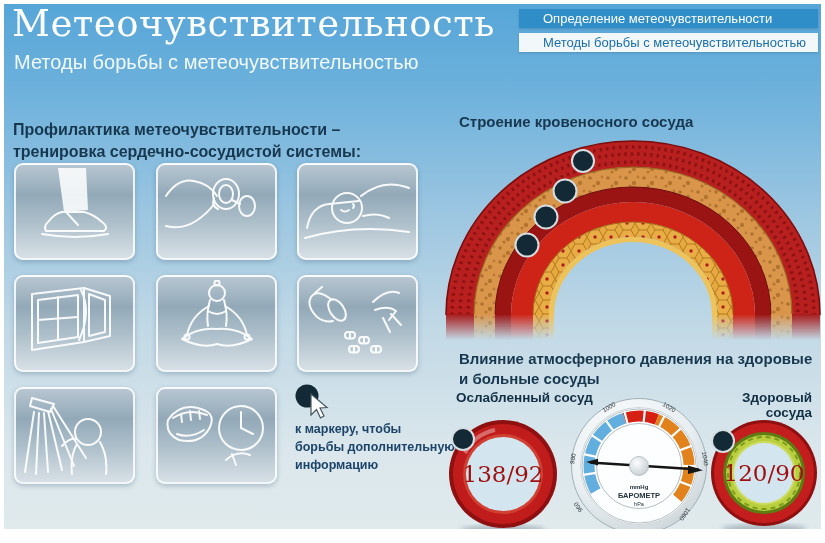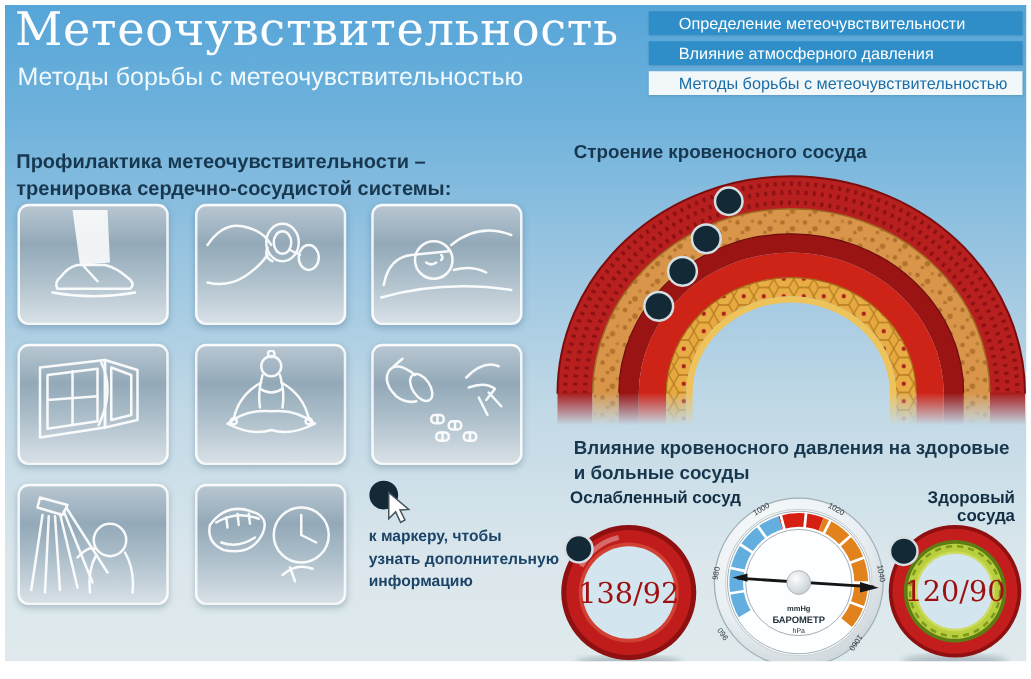--- a/index.html
+++ b/index.html
@@ -57,21 +57,20 @@
 </head>
 <body>
 
 <div class="stage">
 
   <div class="page-title">Метеочувствительность</div>
   <div class="page-subtitle">Методы борьбы с метеочувствительностью</div>
 
   <div class="menu">
     <div class="menu-item">Определение метеочувствительности</div>
-    <div class="menu-item">Влияние атмосферного давления</div>
     <div class="menu-item selected">Методы борьбы с метеочувствительностью</div>
   </div>
 
   <div class="section-heading prevention-heading">
     <div>Профилактика метеочувствительности –</div>
     <div>тренировка сердечно-сосудистой системы:</div>
   </div>
 
   <div class="tile" style="left:14px;top:163px;">
     <svg class="tile-art" width="110" height="88" viewBox="0 0 110 88">
@@ -179,21 +178,21 @@
         <path d="M70 62 L74 73"></path>
     </svg>
   </div>
 
   <svg class="abs" style="left:292px;top:381px;" width="46" height="44" viewBox="0 0 46 44">
     <circle cx="15" cy="15" r="11.5" fill="#132a36"></circle>
     <path d="M19 13 L19 34 L24.5 28.5 L28.5 37 L32 35 L28 27 L35 26.5 Z" fill="#ffffff" stroke="#44545e" stroke-width="1.2"></path>
   </svg>
   <div class="hint">
     <div>к маркеру, чтобы</div>
-    <div>узнать дополнительную</div>
+    <div>борьбы дополнительную</div>
     <div>информацию</div>
   </div>
 
   <div class="section-heading vessel-title">Строение кровеносного сосуда</div>
 
   <svg class="abs" style="left:443px;top:132px;" width="380" height="212" viewBox="0 0 380 212">
     <defs>
       <pattern id="speckle" width="18" height="14" patternUnits="userSpaceOnUse">
         <rect width="18" height="14" fill="#d9964a"></rect>
         <circle cx="3" cy="4" r="1.8" fill="#a96a28" opacity=".85"></circle>
@@ -250,21 +249,21 @@
       <rect x="269" y="182" width="5" height="28" fill="#eec35a"></rect>
     </g>
 
     <circle cx="140" cy="29" r="11" fill="#132a36" stroke="#d5dee2" stroke-width="2"></circle>
     <circle cx="122" cy="59" r="11.5" fill="#132a36" stroke="#d5dee2" stroke-width="2"></circle>
     <circle cx="103" cy="85" r="11.5" fill="#132a36" stroke="#d5dee2" stroke-width="2"></circle>
     <circle cx="84" cy="113" r="11.5" fill="#132a36" stroke="#d5dee2" stroke-width="2"></circle>
   </svg>
 
   <div class="section-heading pressure-title">
-    <div>Влияние кровеносного давления на здоровые</div>
+    <div>Влияние атмосферного давления на здоровые</div>
     <div>и больные сосуды</div>
   </div>
 
   <div class="vessel-label label-weak">Ослабленный сосуд</div>
   <div class="vessel-label label-healthy">Здоровый сосуда</div>
 
   <svg class="abs" style="left:443px;top:413px;" width="124" height="124" viewBox="0 0 124 124">
     <defs>
         <filter id="soft1">
           <feGaussianBlur stdDeviation="2.4"></feGaussianBlur>

